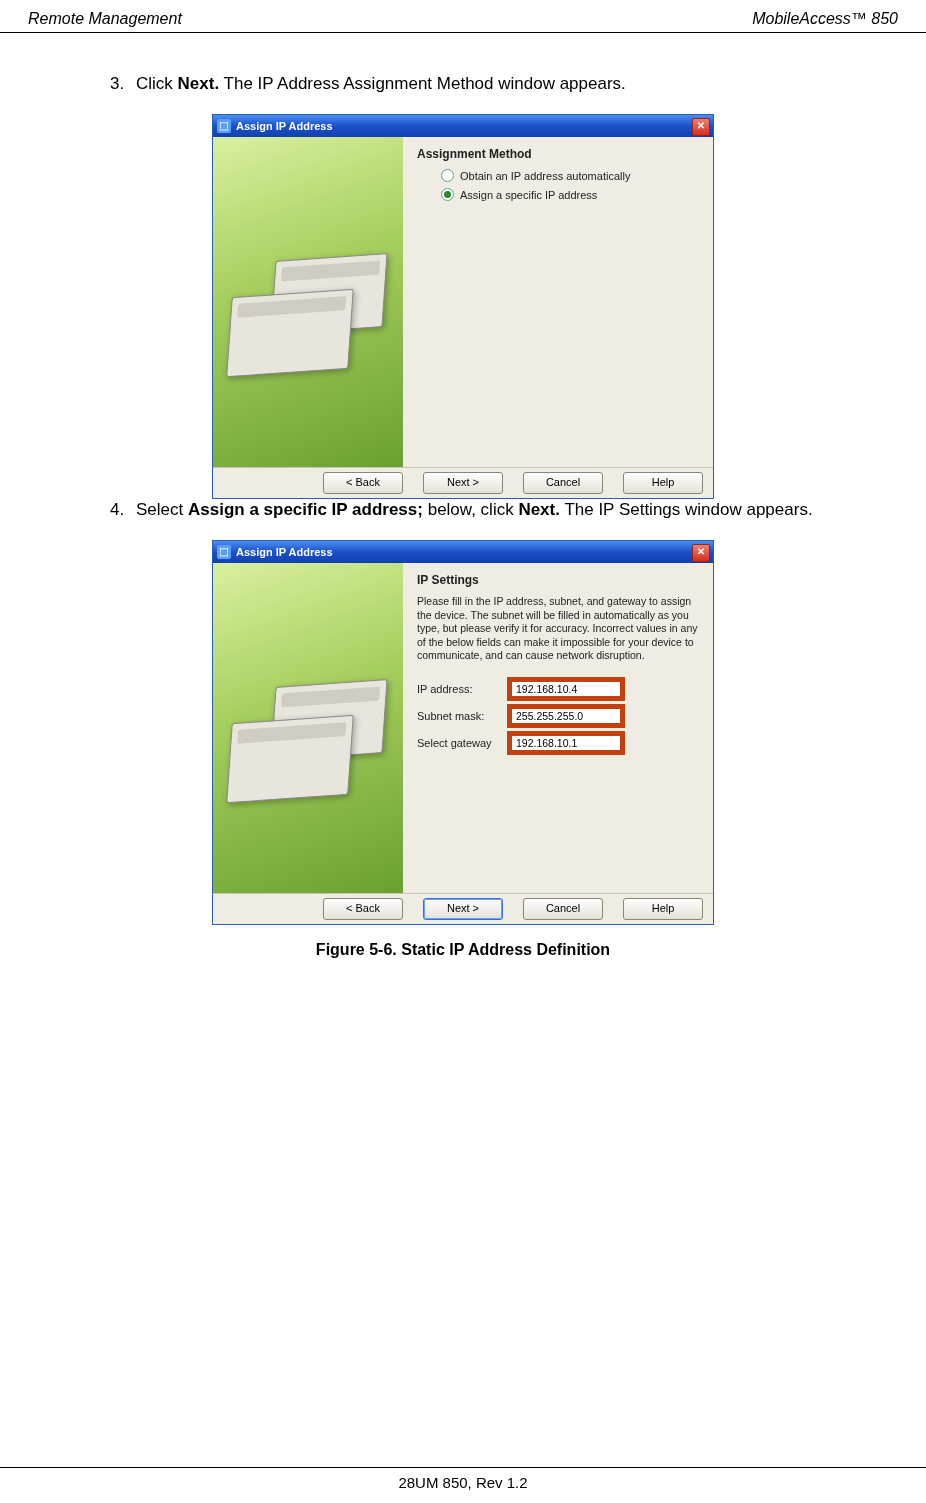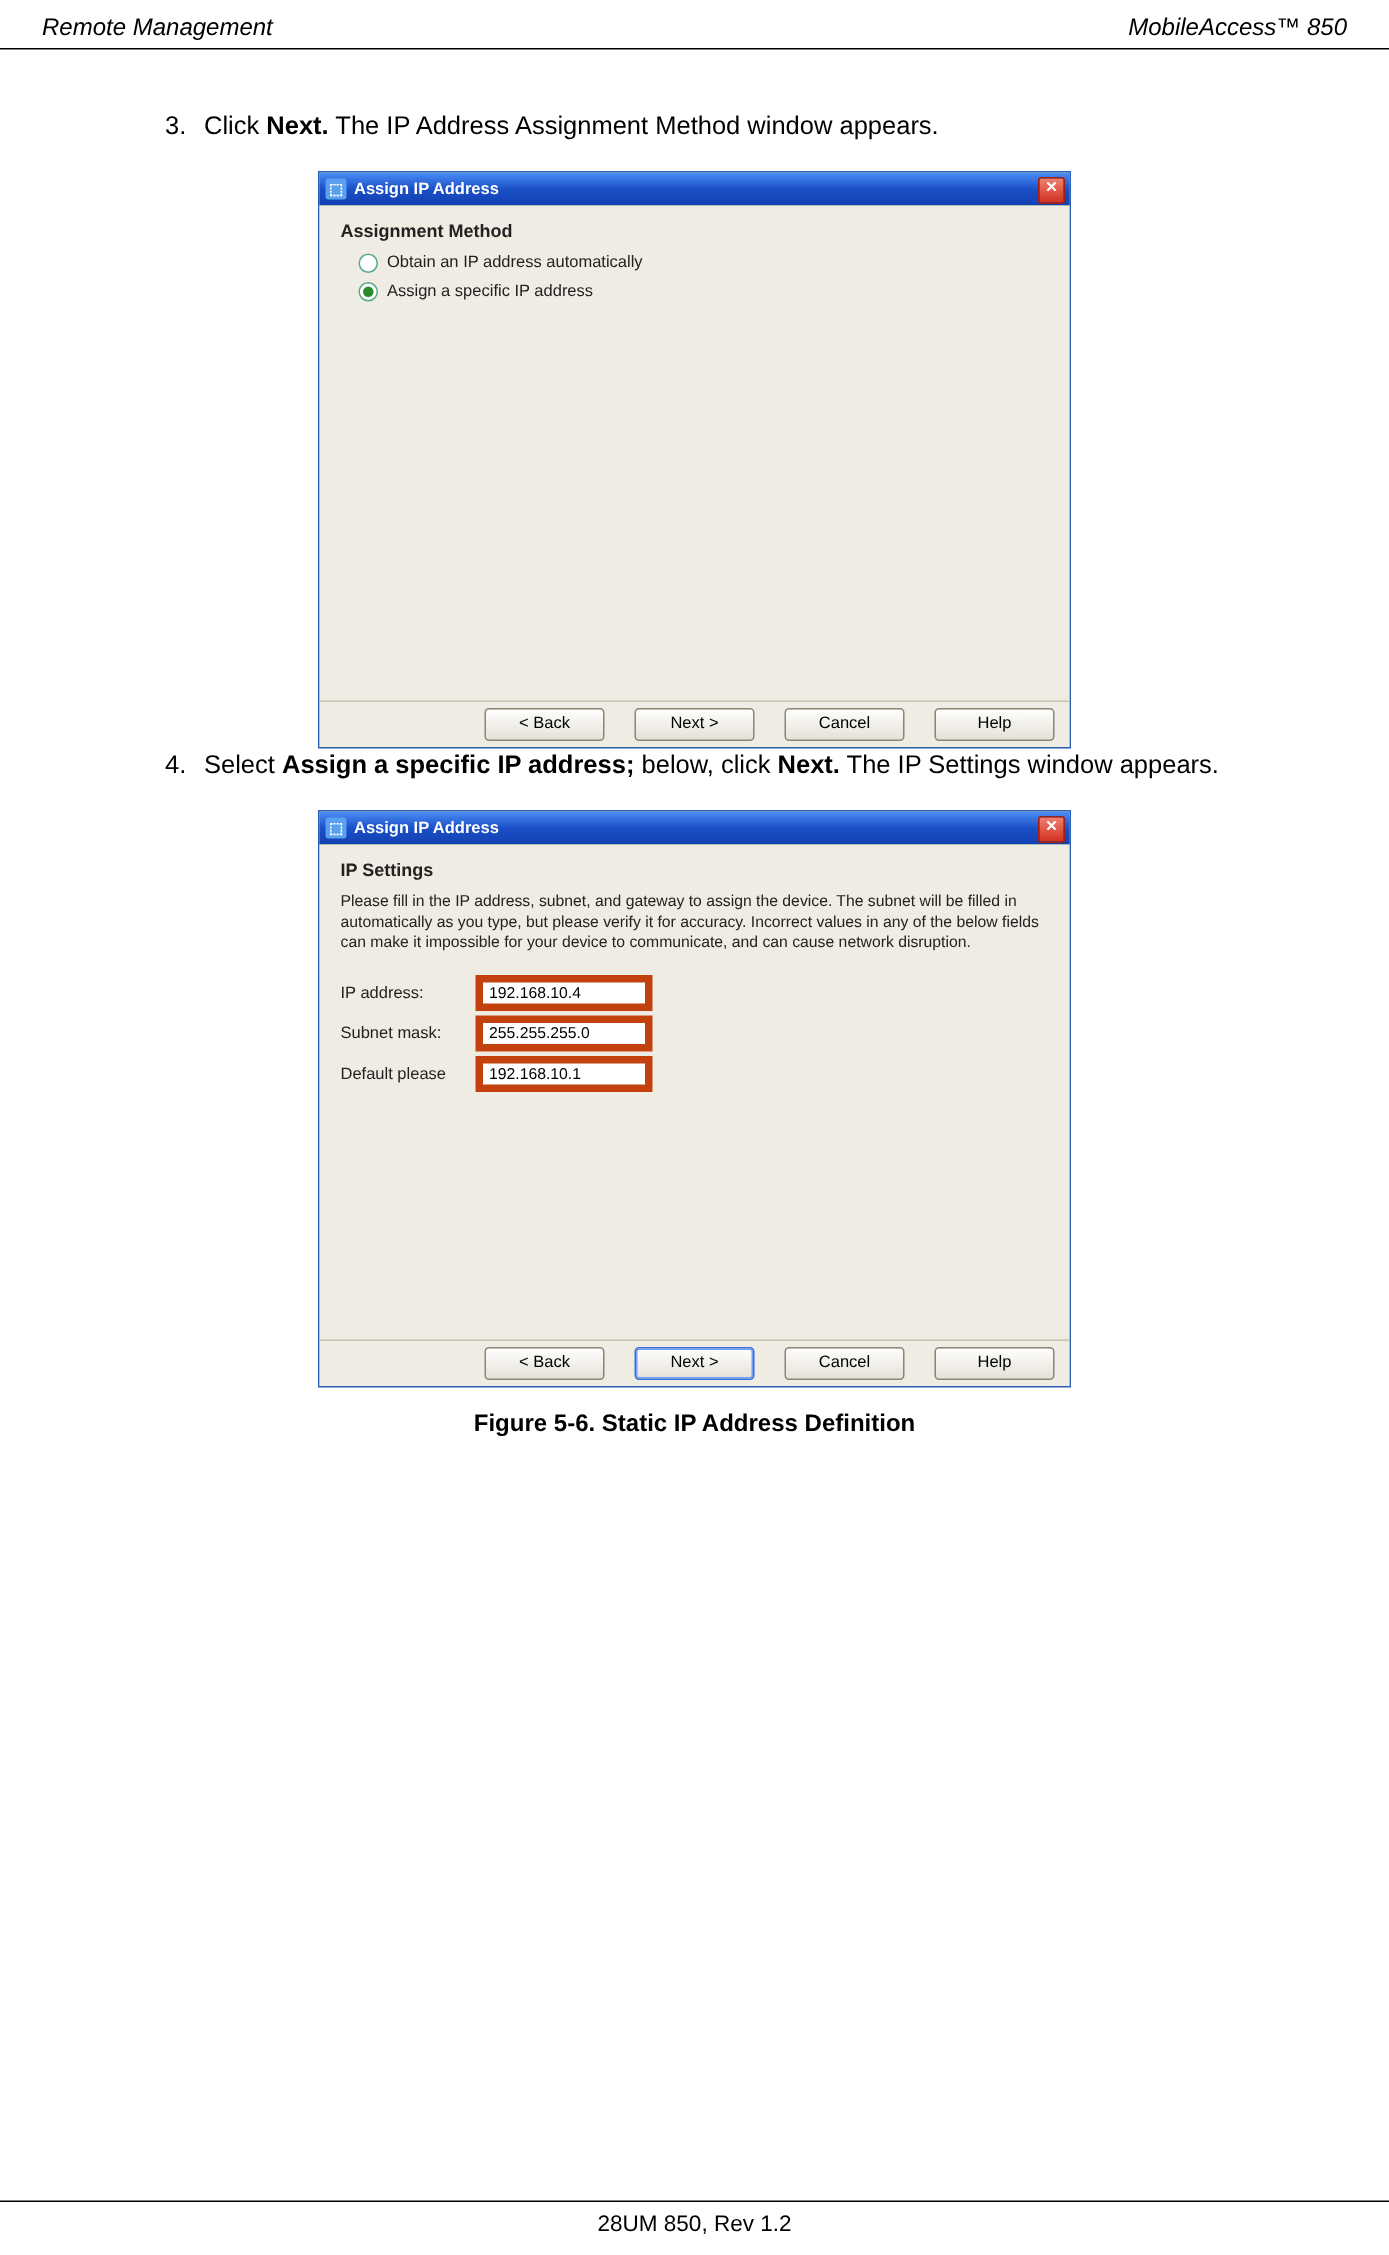--- a/index.html
+++ b/index.html
@@ -69,21 +69,20 @@
     width:16px; height:16px;
     background: linear-gradient(#f08070,#d03020);
     border:1px solid #a02010;
     border-radius:2px;
     color:#fff; font-size:10px; line-height:14px; text-align:center;
     font-family: Arial;
   }
   .dialog-inner {
     display:flex;
     height: 330px;
-    flex-direction: column;
   }
   .left-pane {
     width: 190px;
     background: linear-gradient(160deg, #d8f0a0 0%, #a8d060 40%, #6aa030 100%);
     position: relative;
     overflow:hidden;
   }
   .device-box {
     position:absolute;
     background:#e8e6dc;
@@ -100,21 +99,21 @@
   .right-pane {
     flex:1;
     background:#efece3;
     padding: 10px 14px;
     font-size: 11px;
     color:#222;
     position:relative;
   }
   .pane-title { font-weight:bold; font-size:12px; margin-bottom:8px;}
   .pane-desc { font-size:10.5px; line-height:1.3; margin-bottom:14px;}
-  .radio-row { display:flex; align-items:center; margin:6px 0 6px 12px; font-size:11px;}
+  .radio-row { display:flex; align-items:flex-end; margin:6px 0 6px 24px; font-size:11px;}
   .radio {
     width:11px; height:11px; border:1px solid #5a8; border-radius:50%;
     margin-right:6px; position:relative; background:#fff;
   }
   .radio.sel::after{
     content:""; position:absolute; inset:2px; background:#2a8a2a; border-radius:50%;
   }
   .field-row { display:flex; align-items:center; margin:3px 0; font-size:11px;}
   .field-label { width:90px; }
   .field-input {
@@ -235,21 +234,21 @@
           <div class="pane-desc">Please fill in the IP address, subnet, and gateway to assign the device. The subnet will be filled in automatically as you type, but please verify it for accuracy.  Incorrect values in any of the below fields can make it impossible for your device to communicate, and can cause network disruption.</div>
           <div class="field-row">
             <span class="field-label">IP address:</span>
             <input class="field-input" value="192.168.10.4" style="">
           </div>
           <div class="field-row">
             <span class="field-label">Subnet mask:</span>
             <input class="field-input" value="255.255.255.0" style="">
           </div>
           <div class="field-row">
-            <span class="field-label">Default please</span>
+            <span class="field-label">Select gateway</span>
             <input class="field-input" value="192.168.10.1" style="">
           </div>
         </div>
       </div>
       <div class="button-bar">
         <div class="win-btn">&lt; Back</div>
         <div class="win-btn default">Next &gt;</div>
         <div class="win-btn">Cancel</div>
         <div class="win-btn">Help</div>
       </div>

